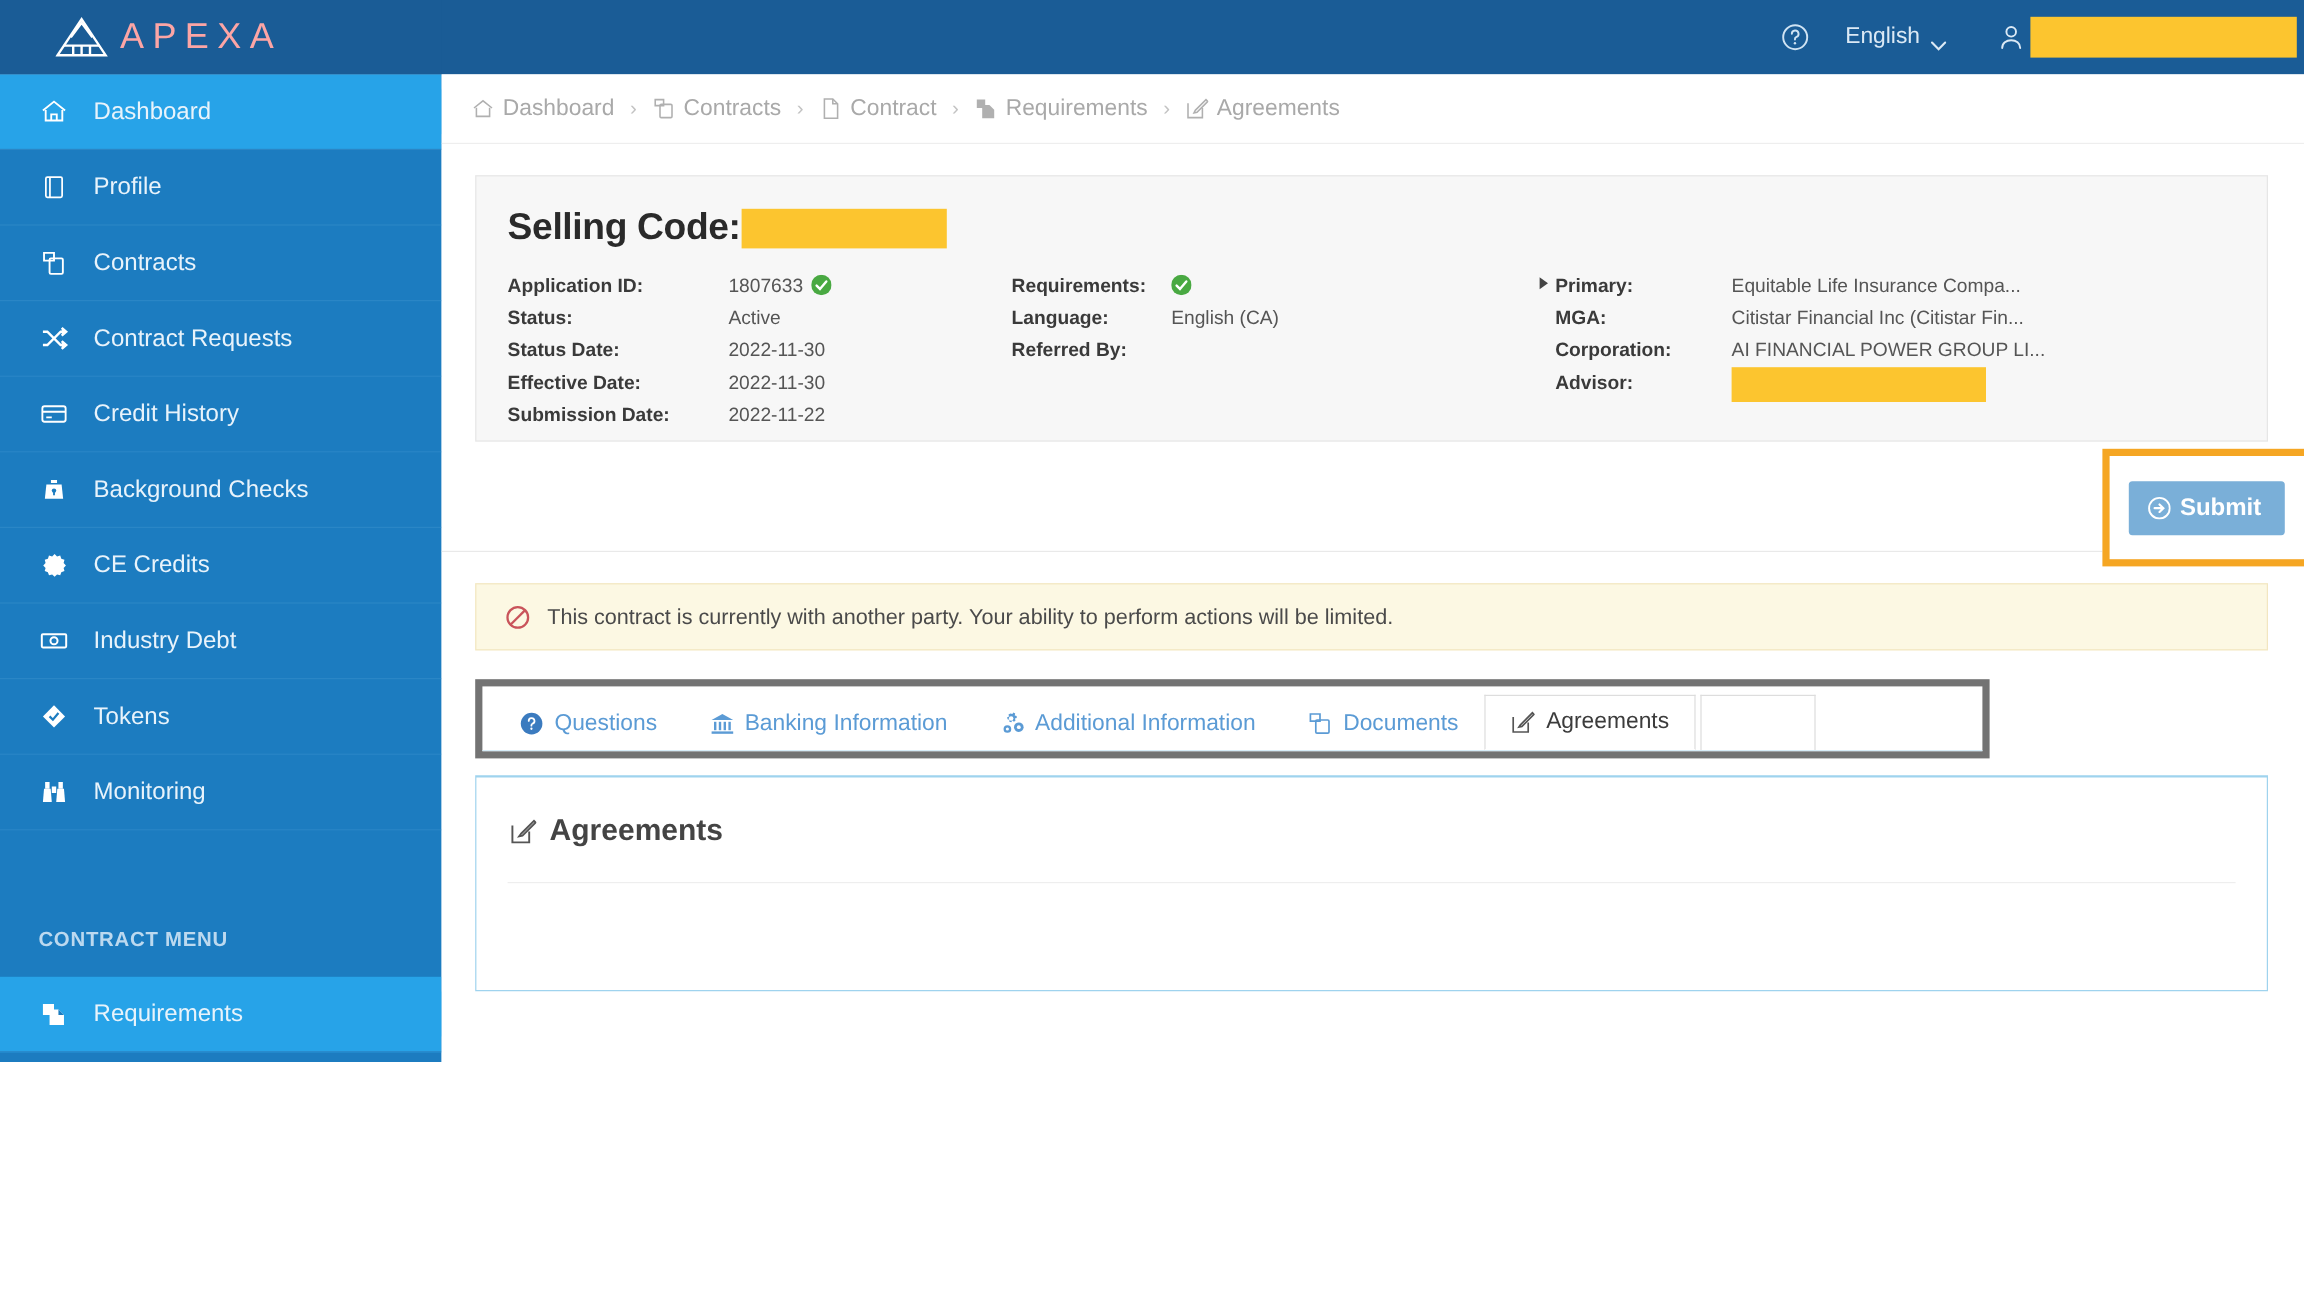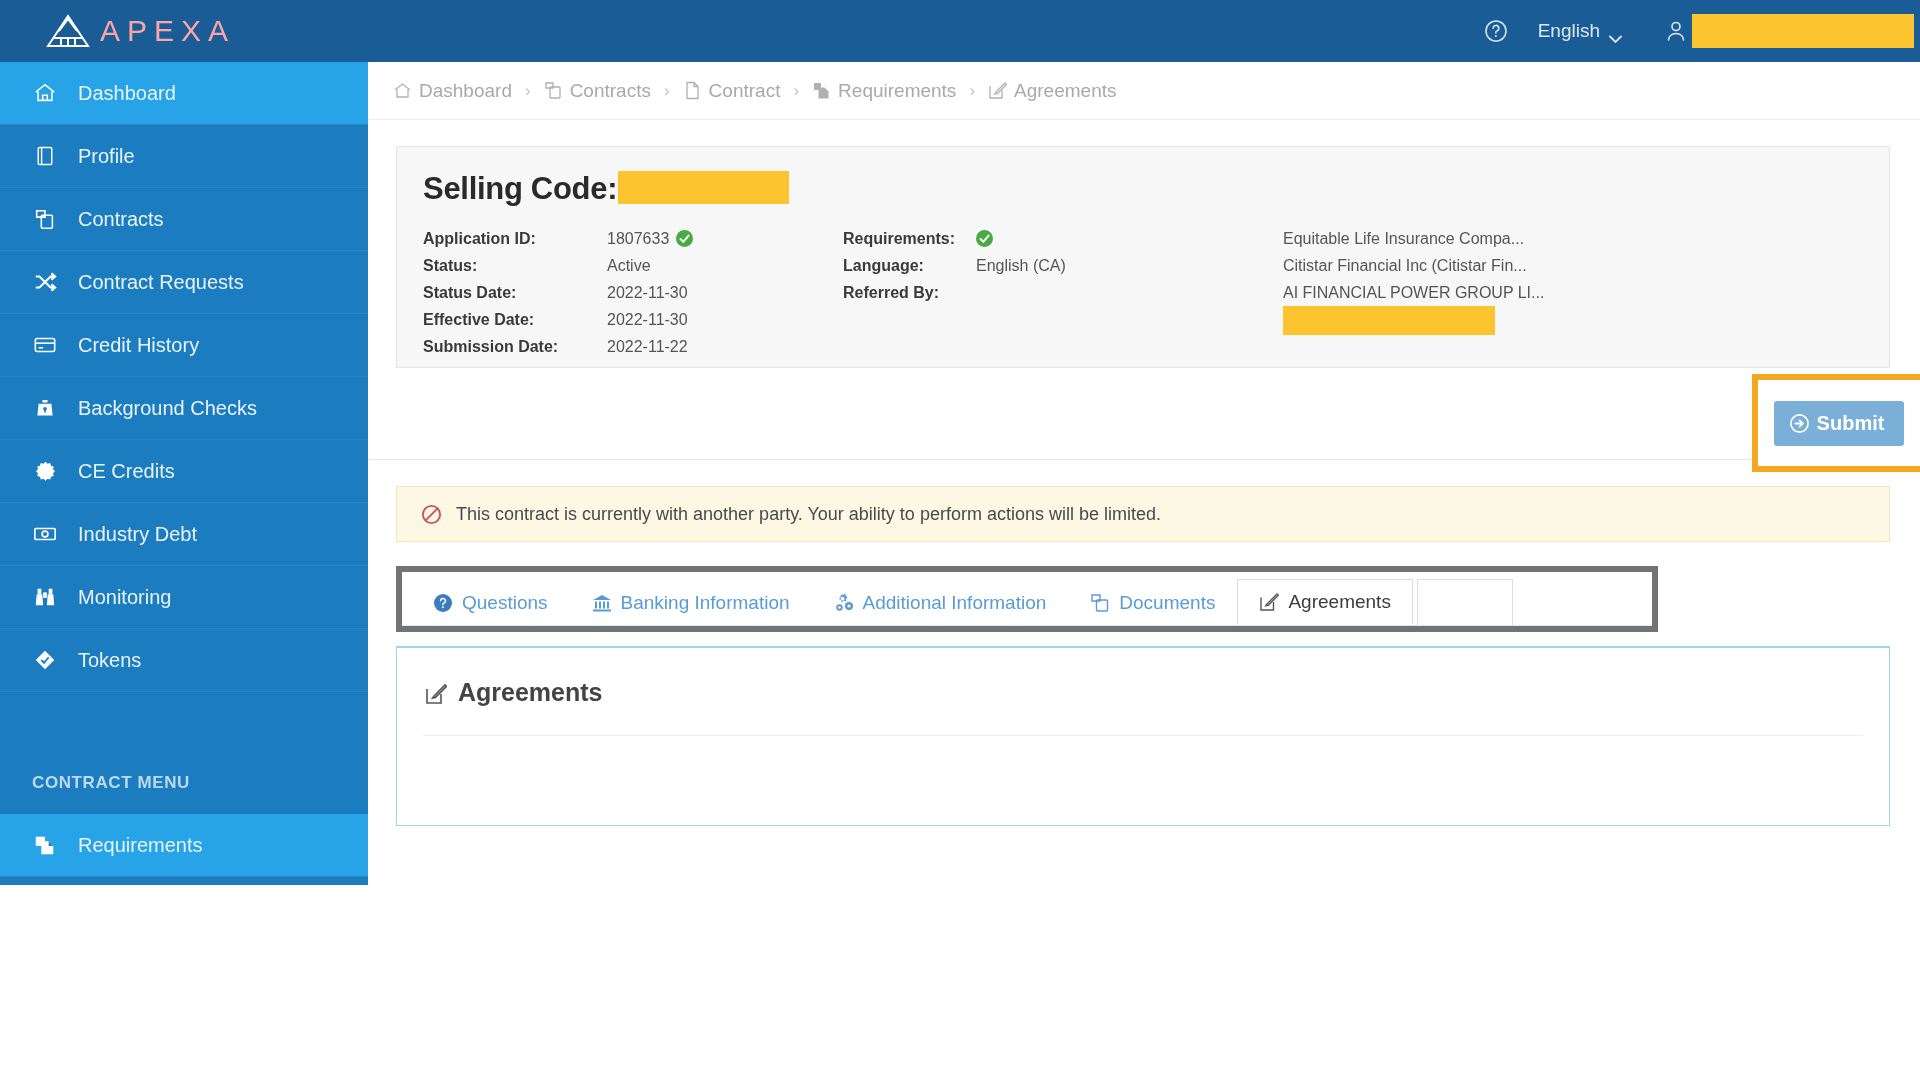--- a/index.html
+++ b/index.html
@@ -112,21 +112,21 @@
 
   
   .summary {
     margin: 26px 30px 0 28px;
     background: #f7f7f7;
     border: 1px solid #e6e6e6;
     padding: 24px 0 20px 0;
     height: 222px;
   }
   .selling-code {
-    display: flex; align-items: flex-start;
+    display: flex; align-items: flex-end;
     padding-left: 26px; margin-bottom: 18px;
   }
   .selling-code-label {
     font-size: 31px; font-weight: bold; color: #2a2a2a;
     letter-spacing: -0.3px;
   }
   .selling-code-redact { width: 171px; height: 33px; margin-left: 1px; }
 
   .sum-cols { display: flex; padding-left: 26px; }
   .sum-col { display: flex; }
@@ -368,38 +368,38 @@
           <rect x="2" y="7" width="22" height="12" rx="1"></rect>
           <circle cx="13" cy="13" r="3.2"></circle>
         </svg>
       </span>
       <span class="nav-label">Industry Debt</span>
     </div>
 
     <div class="nav-item">
       <span class="nav-ico">
         <svg viewBox="0 0 26 26" width="24" height="24" fill="#ffffff">
+          <path d="M13 3 L23 13 L13 23 L3 13 Z"></path>
+          <path d="M9 13 L12 16 L17 10" stroke="#1c7cc0" stroke-width="2" fill="none"></path>
+        </svg>
+      </span>
+      <span class="nav-label">Tokens</span>
+    </div>
+
+    <div class="nav-item">
+      <span class="nav-ico">
+        <svg viewBox="0 0 26 26" width="24" height="24" fill="#ffffff">
           <path d="M5 4h4v6H5z"></path>
             <path d="M17 4h4v6h-4z"></path>
           <path d="M4 10h6l1 12H3z"></path>
             <path d="M16 10h6l1 12h-8z"></path>
           <path d="M11 8h4v6h-4z"></path>
         </svg>
       </span>
       <span class="nav-label">Monitoring</span>
-    </div>
-
-    <div class="nav-item">
-      <span class="nav-ico">
-        <svg viewBox="0 0 26 26" width="24" height="24" fill="#ffffff">
-          <path d="M13 3 L23 13 L13 23 L3 13 Z"></path>
-          <path d="M9 13 L12 16 L17 10" stroke="#1c7cc0" stroke-width="2" fill="none"></path>
-        </svg>
-      </span>
-      <span class="nav-label">Tokens</span>
     </div>
 
     <div class="nav-gap"></div>
 
     <div class="nav-section">CONTRACT MENU</div>
 
     <div class="nav-item active">
       <span class="nav-ico">
         <svg viewBox="0 0 26 26" width="24" height="24" fill="#ffffff">
           <path d="M3 4 h10 v10 H3 z"></path>
@@ -509,20 +509,26 @@
             <div><span class="check-ico" style="margin-left:0"><svg viewBox="0 0 17 17" width="17" height="17">
                     <circle cx="8.5" cy="8.5" r="8.5" fill="#49a942"></circle>
                     <path d="M4.5 9 L7.3 11.8 L12.6 5.6" stroke="#ffffff" stroke-width="2" fill="none" stroke-linecap="round"></path>
                   </svg></span></div>
             <div>English (CA)</div>
             <div></div>
           </div>
         </div>
 
         <div class="sum-col c3">
+          <div class="sum-keys">
+            <div><span class="tri-caret"></span><span>Primary:</span></div>
+            <div style="padding-left:13px">MGA:</div>
+            <div style="padding-left:13px">Corporation:</div>
+            <div style="padding-left:13px">Advisor:</div>
+          </div>
           <div class="sum-vals">
             <div>Equitable Life Insurance Compa...</div>
             <div>Citistar Financial Inc (Citistar Fin...</div>
             <div>AI FINANCIAL POWER GROUP LI...</div>
             <div><span class="redact advisor-redact"></span></div>
           </div>
         </div>
 
       </div>
     </div>

